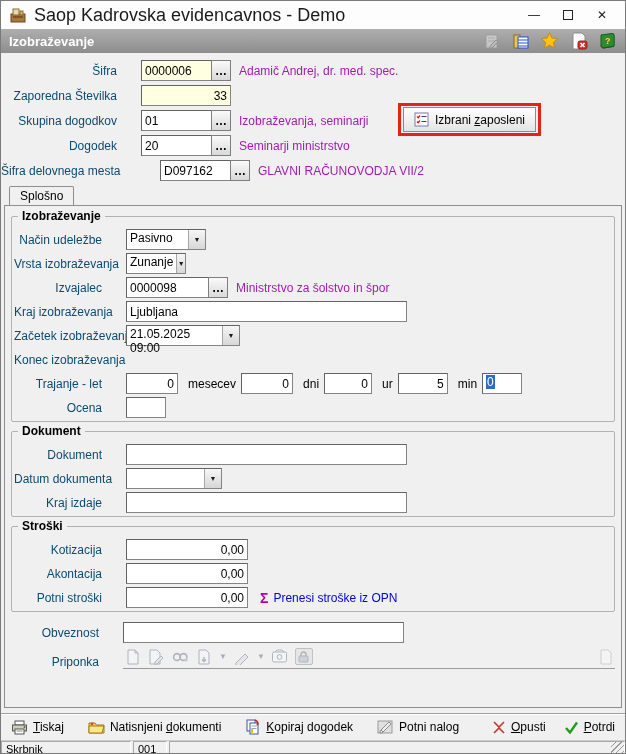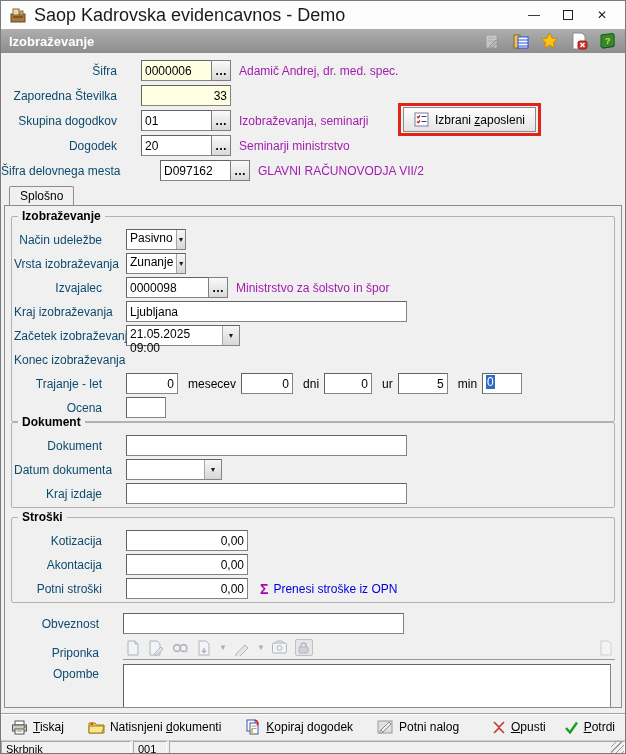--- a/index.html
+++ b/index.html
@@ -207,21 +207,21 @@
   <div class="tabstrip">
     <span class="tab">Splošno</span>
   </div>
 
   <div class="panel">
 
     <div class="grp" style="height:206px;">
       <span class="gt">Izobraževanje</span>
       <div class="row">
         <span class="lbl w2">Način udeležbe</span>
-        <span class="combo" style="width:60px;">
+        <span class="combo" style="width:80px;">
           <span class="val" style="flex:1;">Pasivno</span>
           <span class="arrow">▼</span>
         </span>
       </div>
       <div class="row">
         <span class="lbl w2">Vrsta izobraževanja</span>
         <span class="combo" style="width:60px;">
           <span class="val" style="flex:1;">Zunanje</span>
           <span class="arrow">▼</span>
         </span>
@@ -259,21 +259,21 @@
         <input class="tb num" style="width: 50px;" value="5">
         <span class="midlbl">min</span>
         <span class="fake-input"><span class="sel">0</span></span>
       </div>
       <div class="row">
         <span class="lbl w2">Ocena</span>
         <input class="tb" style="width: 40px;">
       </div>
     </div>
 
-    <div class="grp" style="height:86px; ">
+    <div class="grp" style="height:86px; margin-top:9px;">
       <span class="gt">Dokument</span>
       <div class="row">
         <span class="lbl w2">Dokument</span>
         <input class="tb" style="width: 281px;">
       </div>
       <div class="row">
         <span class="lbl w2">Datum dokumenta</span>
         <span class="combo" style="width:96px;">
           <span class="val" style="flex:1;"></span>
           <span class="arrow">▼</span>
@@ -360,24 +360,20 @@
             </svg>
         </span>
         <span class="ti ti-right">
           <svg width="14" height="16" viewBox="0 0 14 16">
               <path d="M2 1h7l3 3v11H2z" fill="#f6f6f6" stroke="#c2c6cc"></path>
             </svg>
         </span>
       </span>
     </div>
 
-    <div class="row" style="margin:2px 6px 0 0; height:44px; align-items:flex-start;">
-      <span class="lbl" style="width:118px; flex:0 0 118px; padding-top:3px;">Opombe</span>
-      <textarea class="tb" style="width: 488px; height: 44px; resize: none;"></textarea>
-    </div>
   </div>
 
   <div class="footer">
     <button class="fbtn">
       <span style="display:flex;">
         <svg width="17" height="15" viewBox="0 0 17 15">
           <rect x="4" y="1" width="9" height="4" fill="#fff" stroke="#555"></rect>
           <rect x="1.5" y="5" width="14" height="6" fill="#cdd0b8" stroke="#555"></rect>
           <rect x="4" y="9" width="9" height="5" fill="#fff" stroke="#555"></rect>
           <line x1="5.5" y1="11" x2="11.5" y2="11" stroke="#888"></line>

